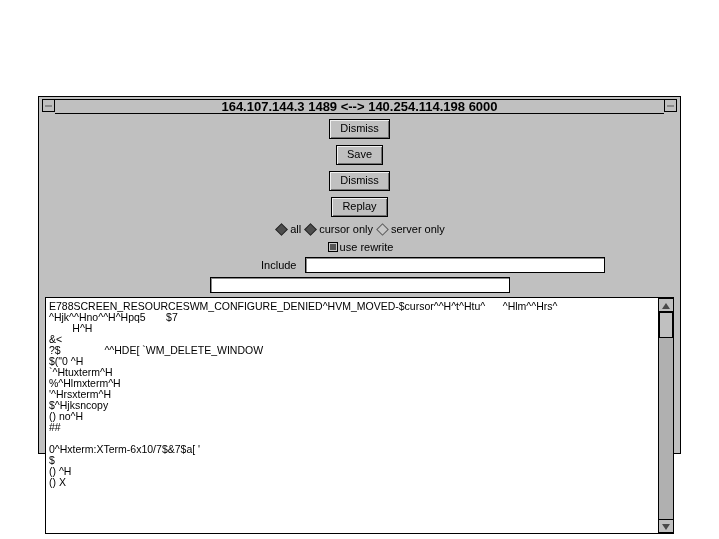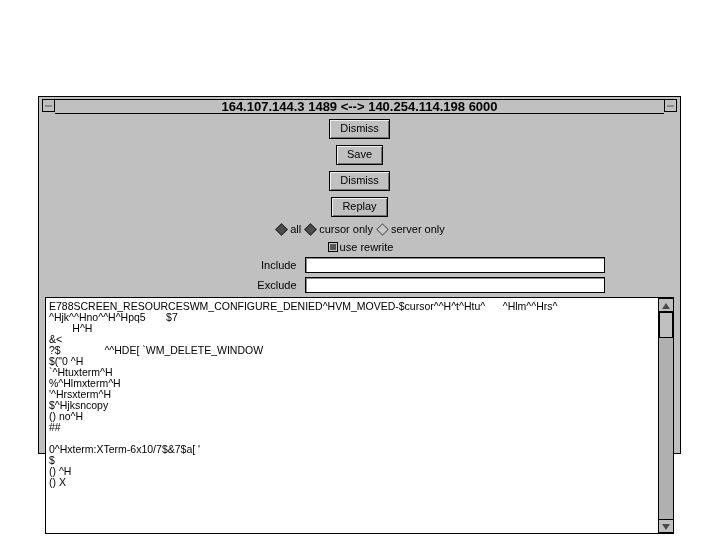--- a/index.html
+++ b/index.html
@@ -265,21 +265,20 @@
       <span>use rewrite</span>
     </div>
   </div>
 
   <div class="fields">
     <div class="field-row">
       <div class="field-label">Include</div>
       <input class="field-input" type="text" value="" style="">
     </div>
     <div class="field-row">
-      <div class="field-label">Exclude</div>
       <input class="field-input" type="text" value="" style="">
     </div>
   </div>
 
   <div class="text-wrap">
     <div class="text-body">E788SCREEN_RESOURCESWM_CONFIGURE_DENIED^HVM_MOVED-$cursor^^H^t^Htu^      ^Hlm^^Hrs^
 ^Hjk^^Hno^^H^Hpq5       $7
         H^H
 &amp;&lt;
 ?$               ^^HDE[ `WM_DELETE_WINDOW

